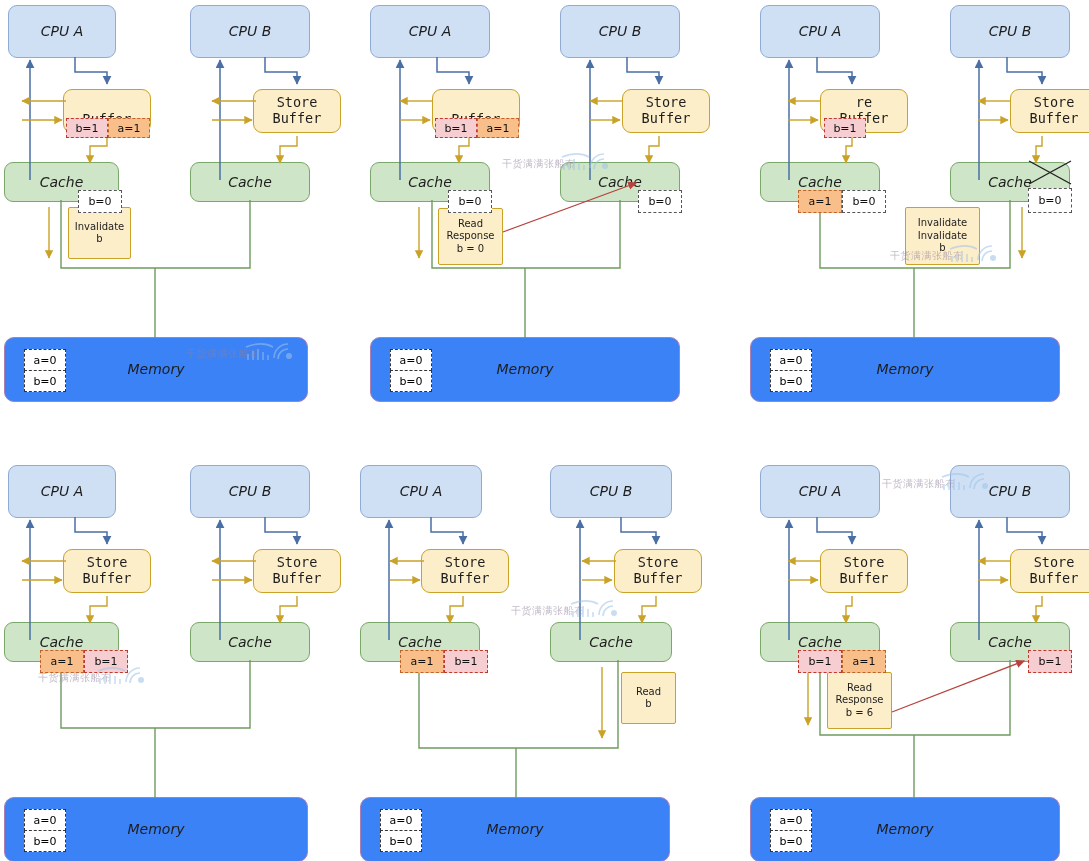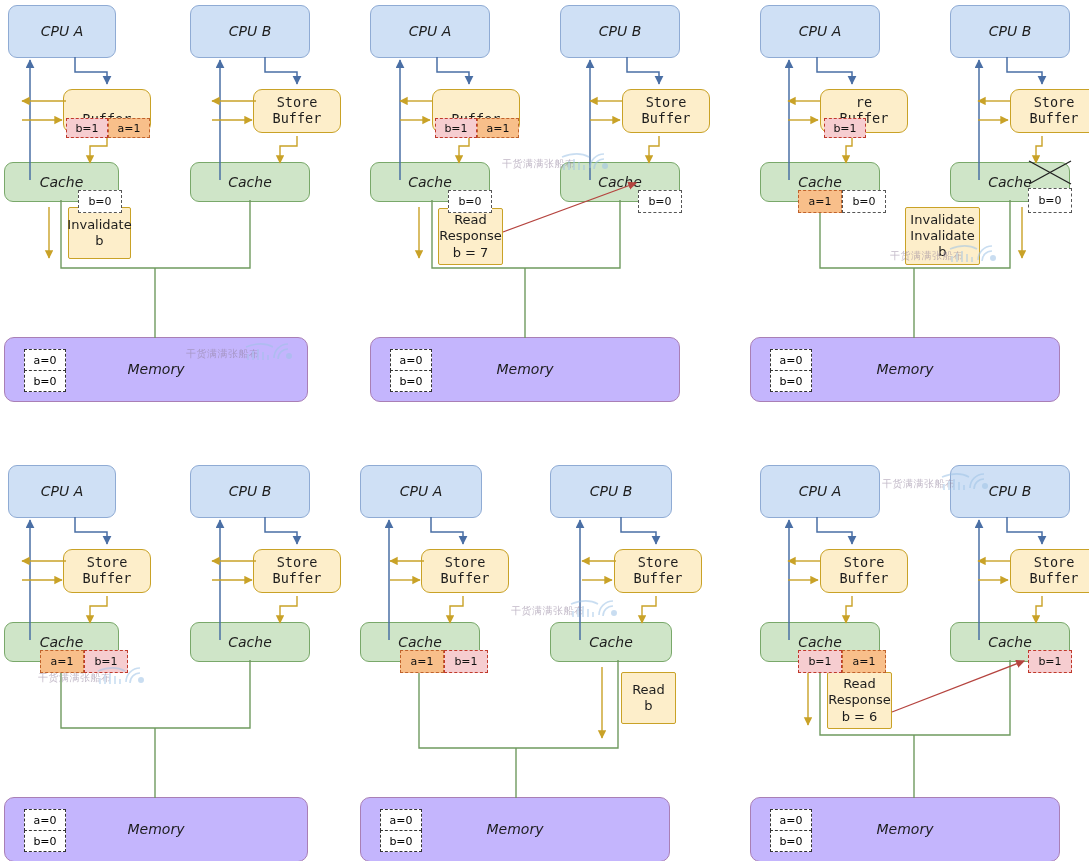--- a/index.html
+++ b/index.html
@@ -40,29 +40,29 @@
     font-size:13.5px;
     font-family:"DejaVu Sans Mono","Liberation Mono",monospace;
   }
   .cache{
     background:#cfe5c8;border:1.3px solid #79a86a;
     border-radius:9px;
     font-size:14px;
     font-style:italic;
   }
   .mem{
-    background:#c4b5fd;border:1.3px solid #a97fb5;
+    background:#3b82f6;border:1.3px solid #a97fb5;
     border-radius:10px;
     font-size:14px;
     font-style:italic;
   }
   .callout{
     background:#fdeeca;border:1.3px solid #c9a227;
     border-radius:2px;
-    font-size:13px;
+    font-size:10px;
     line-height:1.25;
     flex-direction:column;
   }
 
   
   .cell{
     position:absolute;
     box-sizing:border-box;
     display:flex;align-items:center;justify-content:center;
     font-size:11px;
@@ -220,21 +220,21 @@
 
     <div class="node cache" style="left:8px;top:162px;width:120px;height:40px;">Cache</div>
     <div class="cell cell-white" style="left:86px;top:162px;width:44px;height:23px;">b=0</div>
 
     <div class="node cache" style="left:198px;top:162px;width:120px;height:40px;">Cache</div>
     <div class="cell cell-white" style="left:276px;top:162px;width:44px;height:23px;">b=0</div>
 
     <div class="node callout" style="left:76px;top:208px;width:65px;height:57px;">
       <span>Read</span>
       <span>Response</span>
-      <span>b = 7</span>
+      <span>b = 0</span>
     </div>
 
     <div class="node mem" style="left:8px;top:337px;width:310px;height:65px;">Memory</div>
     <div class="memcell" style="left:28px;top:349px;width:42px;height:42px;">
       <div>a=0</div>
       <div>b=0</div>
     </div>
 
     <div class="wm" style="left:140px;top:148px;width:130px;height:30px;">
       <span class="wm-text">干货满满张船布</span>

